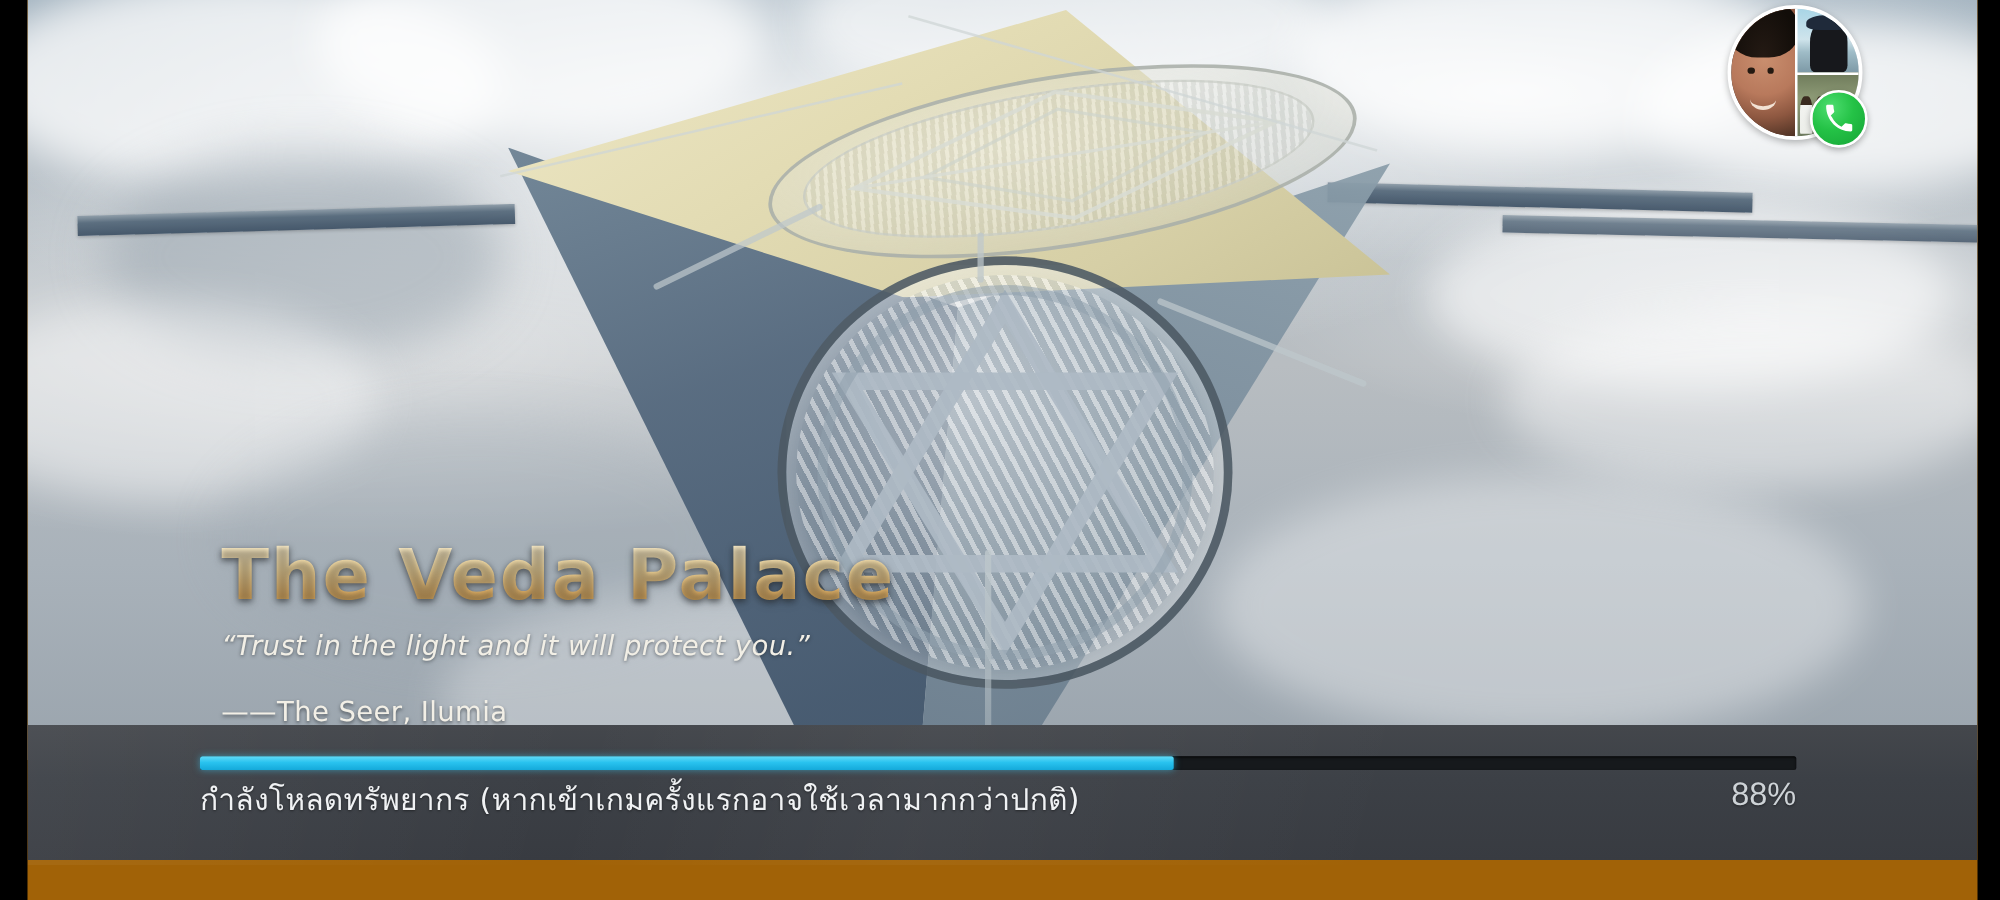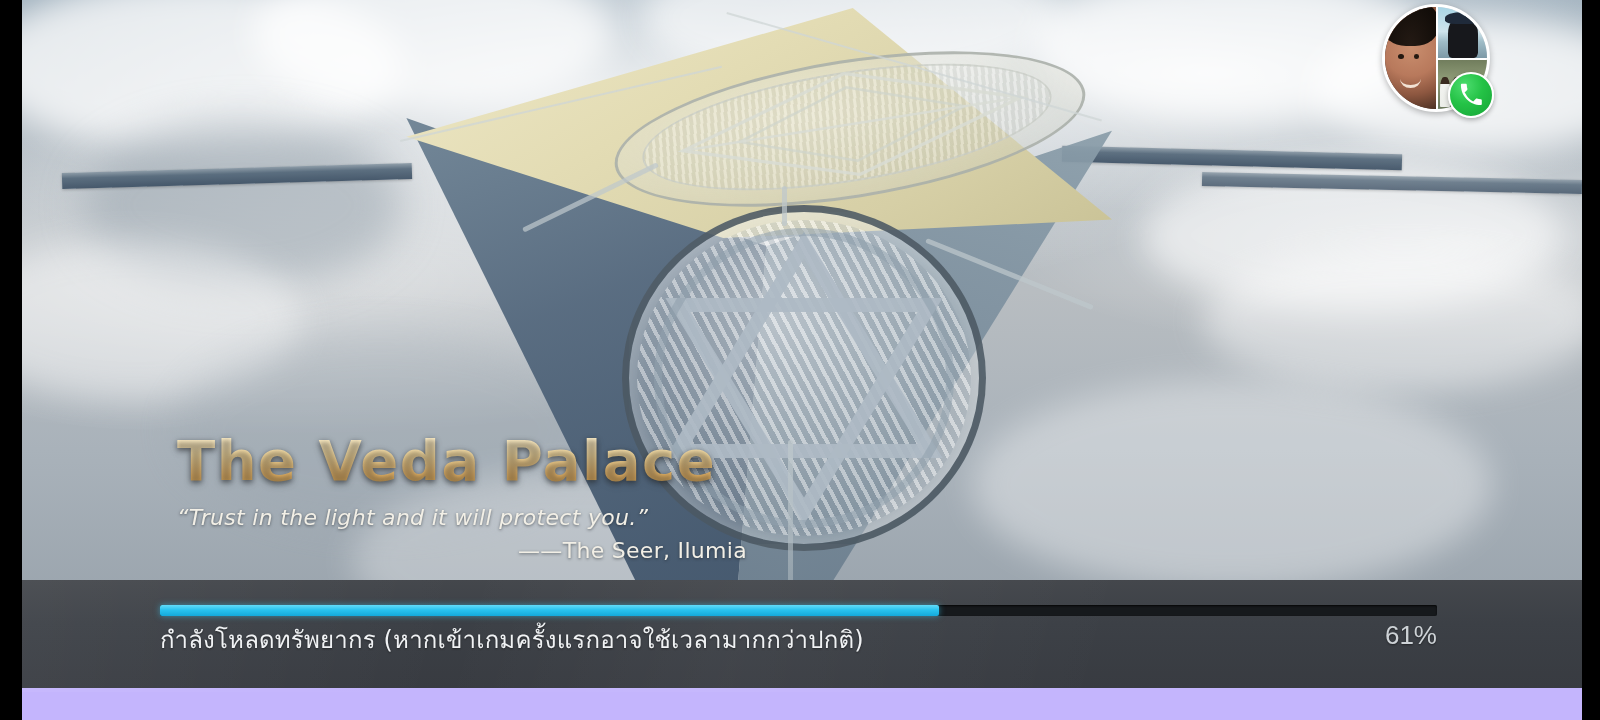--- a/index.html
+++ b/index.html
@@ -9,21 +9,21 @@
     font-family:"Liberation Sans","DejaVu Sans",sans-serif;
     position:relative;
   }
   #root{position:absolute;inset:0;background:#000;}
 
   
   .game-viewport{
     position:absolute;
     left:22px; top:0; width:1560px; height:720px;
     overflow:hidden;
-    background:#c4b5fd;
+    background:#a16207;
   }
 
   
   .splash-art{
     position:absolute; left:0; top:0; width:1560px; height:608px;
     overflow:hidden;
     background:
       radial-gradient(ellipse 70% 55% at 38% 18%, rgba(255,255,255,.85) 0%, rgba(255,255,255,0) 62%),
       radial-gradient(ellipse 55% 38% at 76% 12%, rgba(255,255,255,.80) 0%, rgba(255,255,255,0) 60%),
       radial-gradient(ellipse 62% 40% at 16% 46%, rgba(255,255,255,.55) 0%, rgba(255,255,255,0) 64%),
@@ -130,21 +130,21 @@
     filter:drop-shadow(0 2px 3px rgba(30,35,40,.45));
     font-family:"DejaVu Sans","Liberation Sans",sans-serif;
   }
   .splash-quote{
     margin-top:14px;font-size:22px;color:#f2efe6;letter-spacing:.3px;
     text-shadow:0 1px 3px rgba(30,35,40,.6);
     font-family:"DejaVu Sans","Liberation Sans",sans-serif;
     font-style:italic;
   }
   .splash-attrib{
-    margin-top:8px;font-size:22px;color:#f2efe6;text-align:right;
+    margin-top:28px;font-size:22px;color:#f2efe6;text-align:left;
     padding-right:70px;letter-spacing:.3px;
     text-shadow:0 1px 3px rgba(30,35,40,.6);
     font-family:"DejaVu Sans","Liberation Sans",sans-serif;
   }
 
   
   .loader-bar{
     position:absolute;left:0;top:580px;width:1560px;height:108px;
     background:linear-gradient(180deg,#44474c 0%,#3c4046 40%,#383b41 100%);
   }
@@ -311,21 +311,21 @@
     </div>
 
     <div class="loader-bar">
       <div class="loader-sheen"></div>
 
       <div class="progress-track">
         <div class="progress-fill" id="progress-fill" style="width: 61%;"></div>
       </div>
 
       <div class="loader-text">กำลังโหลดทรัพยากร (หากเข้าเกมครั้งแรกอาจใช้เวลามากกว่าปกติ)</div>
-      <div class="loader-pct">61%</div>
+      <div class="loader-pct">88%</div>
     </div>
 
     <div class="call-widget">
       <div class="avatar-circle">
         <div class="av-seg av-left">
           <div class="hairline"></div>
           <div class="eyeL"></div>
           <div class="eyeR"></div>
           <div class="smile"></div>
         </div>

